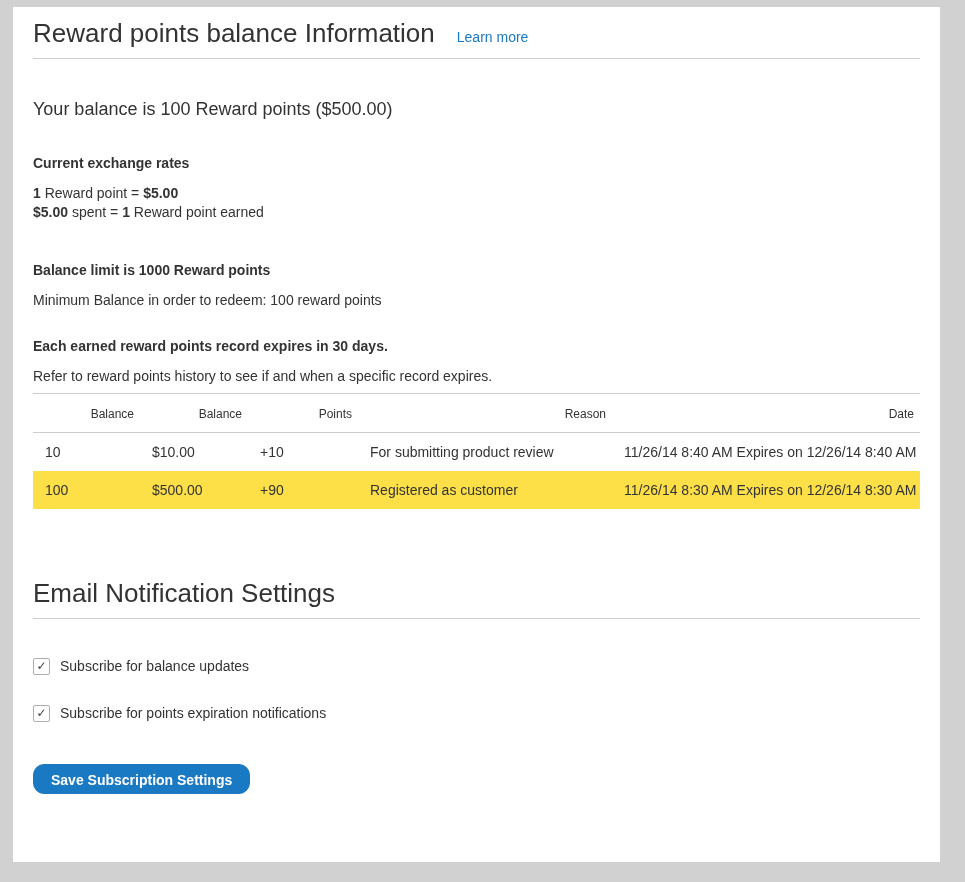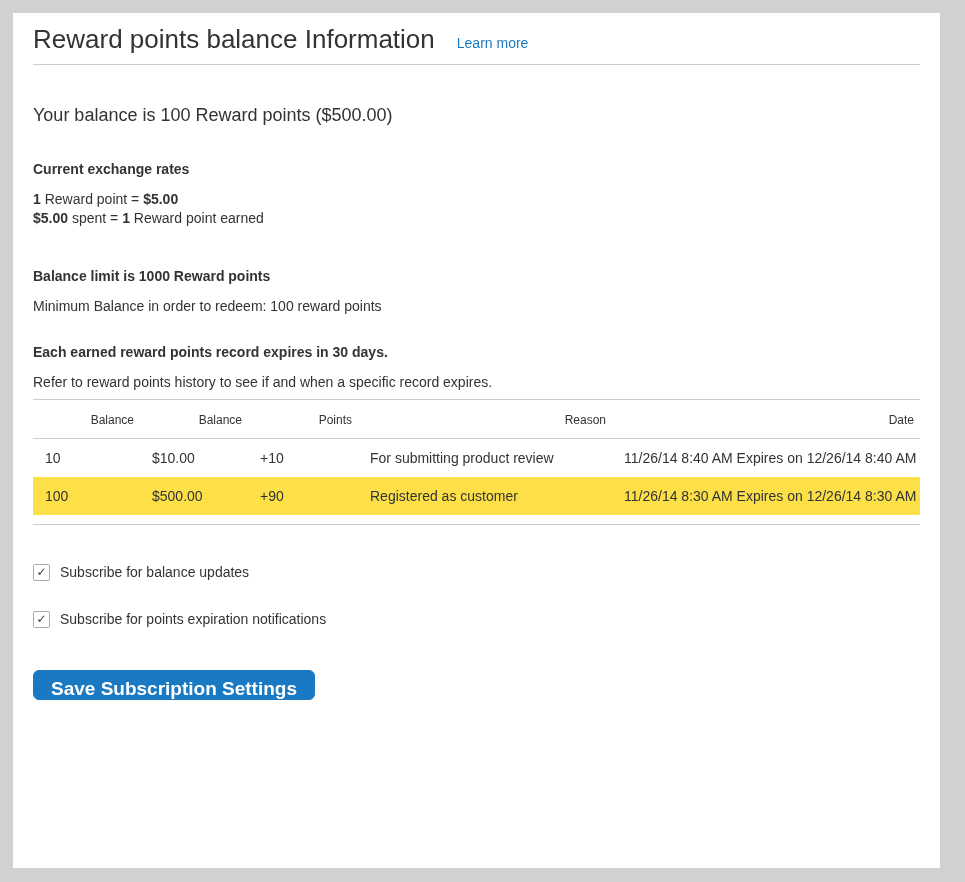--- a/index.html
+++ b/index.html
@@ -6,21 +6,21 @@
   html, body {
     margin: 0; padding: 0;
     width: 965px; height: 882px;
     background: #d1d1d1;
     font-family: "Liberation Sans", "DejaVu Sans", sans-serif;
     color: #333333;
     font-size: 14px;
   }
   .card {
     position: absolute;
-    left: 13px; top: 13px;
+    left: 13px; top: 7px;
     width: 927px; height: 855px;
     background: #ffffff;
     padding: 12px 20px 0 20px;
     overflow: hidden;
   }
   .card-header {
     display: flex;
     align-items: baseline;
   }
   h1.page-title {
@@ -126,23 +126,23 @@
   }
   .option-row label {
     margin-left: 10px;
     cursor: pointer;
   }
   button.save-btn {
     margin-top: 42px;
     background: #1979c3;
     color: #ffffff;
     border: 1px solid #1979c3;
-    border-radius: 6px;
+    border-radius: 11px;
     font-family: "Liberation Sans", "DejaVu Sans", sans-serif;
-    font-size: 19px;
+    font-size: 14px;
     font-weight: bold;
     padding: 7px 17px;
     height: 30px;
     cursor: pointer;
   }
 </style>
 </head>
 <body>
 
 <div class="card">
@@ -198,20 +198,21 @@
       <tr class="alt">
         <td>100</td>
         <td>$500.00</td>
         <td>+90</td>
         <td>Registered as customer</td>
         <td class="date-cell">11/26/14 8:30 AM Expires on 12/26/14 8:30 AM</td>
       </tr>
     </tbody>
   </table>
 
+  <h2 class="section-title email-title">Email Notification Settings</h2>
   <div class="divider"></div>
 
   <div class="option-row first">
     <span class="checkbox">
         <span class="check">✓</span>
       </span>
     <label>Subscribe for balance updates</label>
   </div>
 
   <div class="option-row second">

